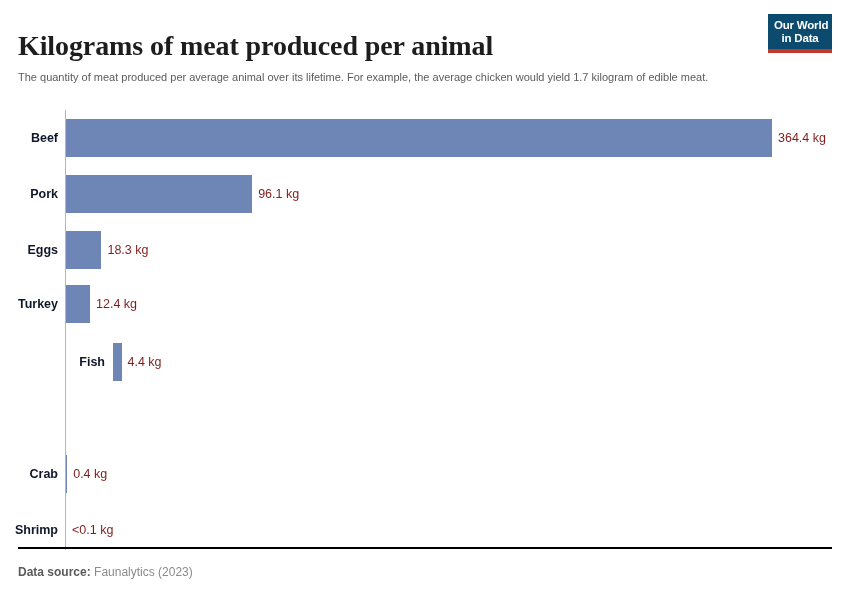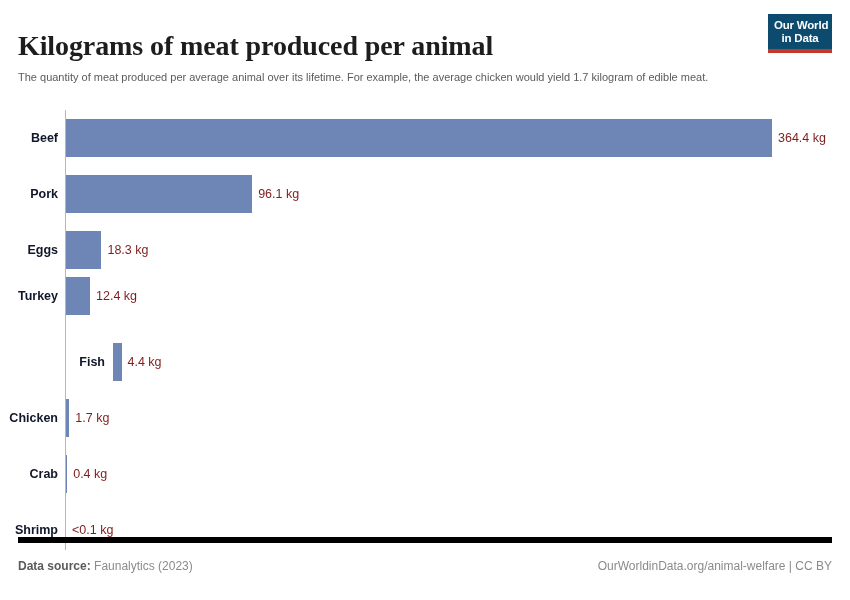--- a/index.html
+++ b/index.html
@@ -129,23 +129,23 @@
     color: #7f1d1d;
     font-family: "Liberation Sans", sans-serif;
     white-space: nowrap;
   }
 
   
   .footer {
     position: absolute;
     left: 18px;
     right: 18px;
-    bottom: 20px;
+    bottom: 14px;
     height: 28px;
-    border-top: 6px solid #000000;
+    border-top: 2px solid #000000;
     padding-top: 9px;
     display: flex;
     align-items: center;
     justify-content: space-between;
     font-size: 12px;
     color: #8b8b8b;
     font-family: "Liberation Sans", sans-serif;
   }
   .footer-left { white-space: nowrap; }
   .footer-left .src-label {
@@ -180,49 +180,43 @@
         <div class="row" style="top: 62px; padding-left: 24px;">
           <div class="cat-label">Pork</div>
           <div class="bar" style="width: 186.187px;"></div>
           <div class="val-label" style="left: 258.187px;">96.1 kg</div>
         </div>
         <div class="row" style="top: 118px;">
           <div class="cat-label">Eggs</div>
           <div class="bar" style="width: 35.455px;"></div>
           <div class="val-label" style="left: 107.455px;">18.3 kg</div>
         </div>
-        <div class="row" style="top: 164px;">
+        <div class="row" style="top: 172px;">
           <div class="cat-label">Turkey</div>
           <div class="bar" style="width: 24.0241px;"></div>
           <div class="val-label" style="left: 96.0241px;">12.4 kg</div>
         </div>
         <div class="row" style="top: 230px; margin-left: 47px;">
           <div class="cat-label">Fish</div>
           <div class="bar" style="width: 8.5247px;"></div>
           <div class="val-label" style="left: 80.5247px;">4.4 kg</div>
-        </div>
-        <div class="row" style="top: 286px;">
-          <div class="cat-label">Chicken</div>
-          <div class="bar" style="width: 3.29363px;"></div>
-          <div class="val-label" style="left: 75.2936px;">1.7 kg</div>
         </div>
         <div class="row" style="top: 342px;">
           <div class="cat-label">Crab</div>
           <div class="bar" style="width: 1.2px;"></div>
           <div class="val-label" style="left: 73.2px;">0.4 kg</div>
         </div>
         <div class="row" style="top: 398px;">
           <div class="cat-label">Shrimp</div>
           <div class="bar" style="width: 0px;"></div>
           <div class="val-label" style="left: 72px;">&lt;0.1 kg</div>
         </div>
       </div>
   </div>
 
   <div class="footer">
     <div class="footer-left">
       <span class="src-label">Data source:</span>
       <span>Faunalytics (2023)</span>
     </div>
-    <div class="footer-right">OurWorldinData.org/animal-welfare | CC BY</div>
   </div>
 
 </div>
 
 </body></html>

